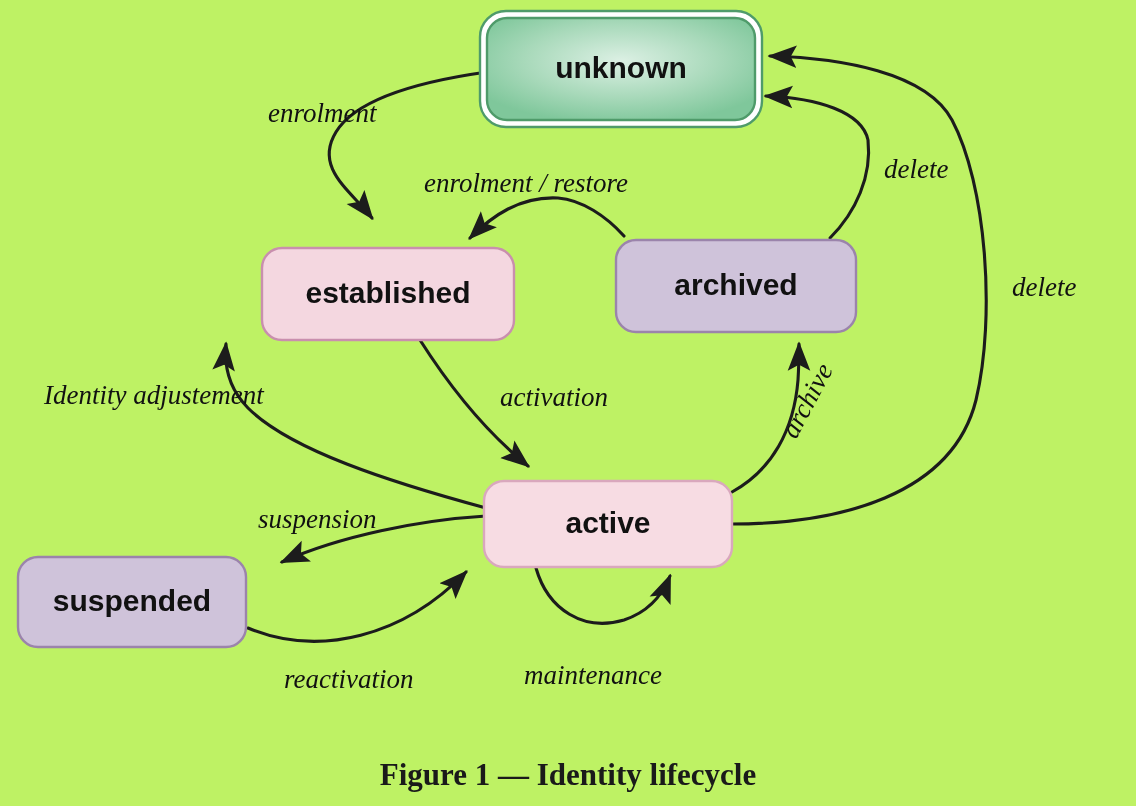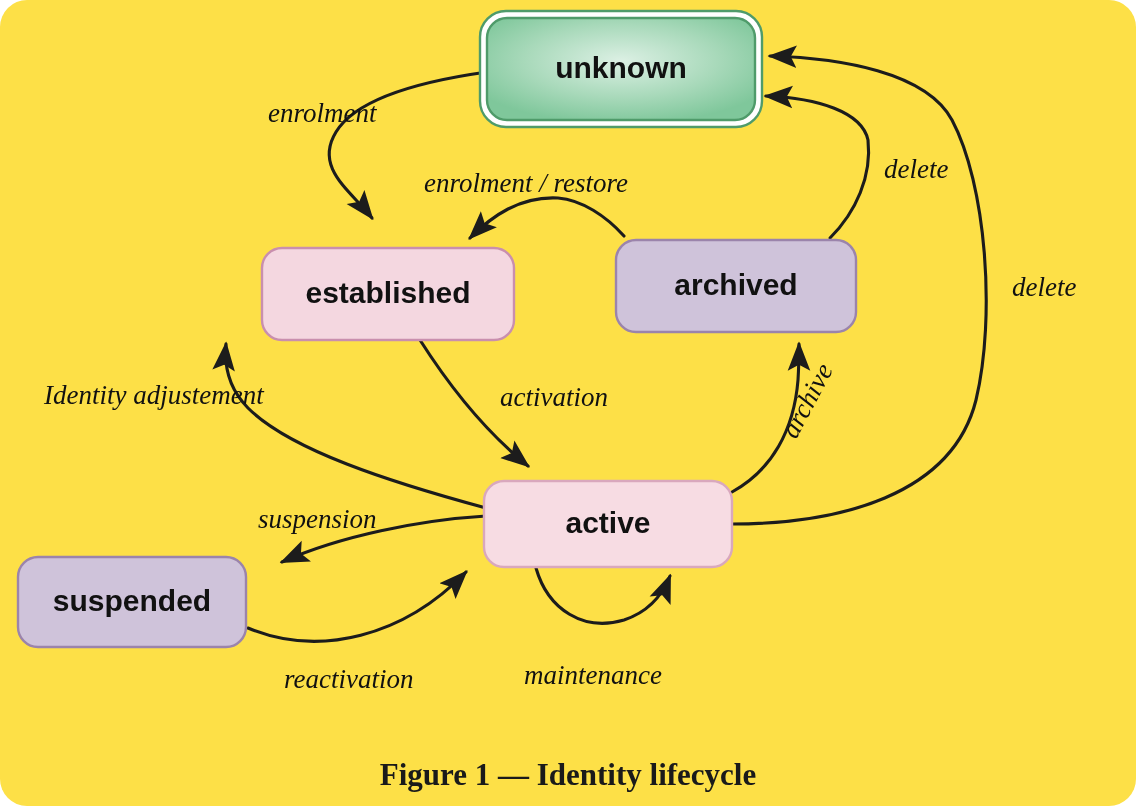--- a/index.html
+++ b/index.html
@@ -55,21 +55,21 @@
     font-family: "Liberation Serif", serif;
     font-weight: bold;
     font-size: 31px;
     fill: #1a1a1a;
     text-anchor: middle;
   }
 </style>
 </head>
 <body>
 
-<div id="figure-root" style="background: #fde047; border-radius: 27px;">
+<div id="figure-root" style="background: #bef264;">
   <svg id="diagram-svg" viewBox="0 0 1136 806">
     <defs>
       <marker id="arrowhead" markerWidth="10" markerHeight="8" refX="8.6" refY="4" orient="auto" markerUnits="strokeWidth">
         <path d="M 0,0.35 L 9.4,4 L 0,7.65 L 1.9,4 Z" fill="#1c1c1c"></path>
       </marker>
       <radialGradient id="grad-unknown" cx="50%" cy="42%" r="62%">
         <stop offset="0%" stop-color="#dcf0e4"></stop>
         <stop offset="58%" stop-color="#a8d9ba"></stop>
         <stop offset="100%" stop-color="#7fc79b"></stop>
       </radialGradient>

